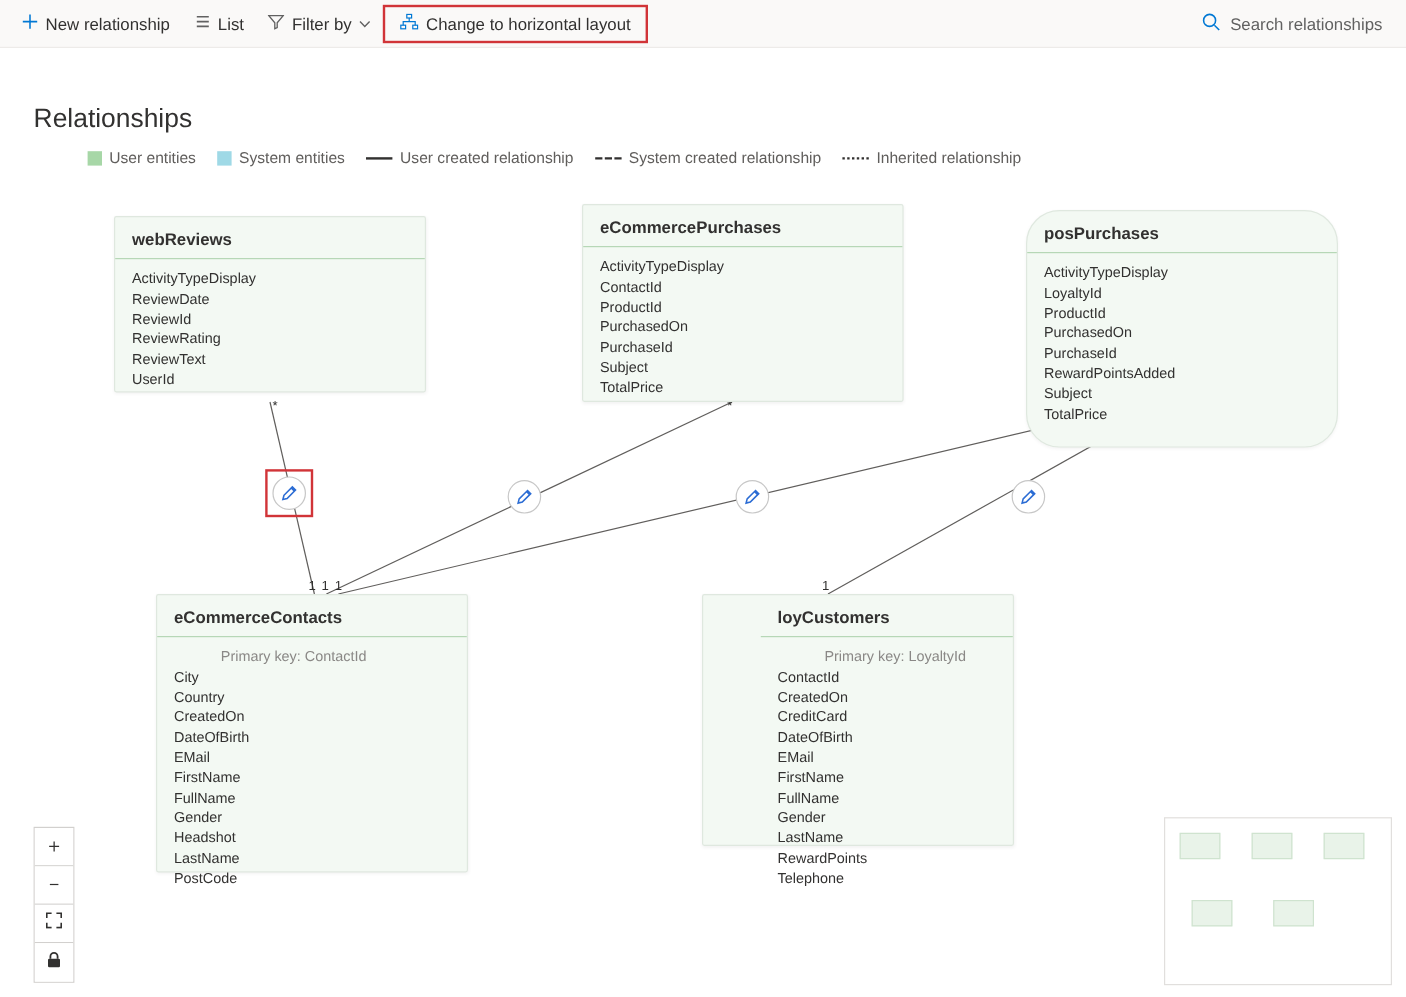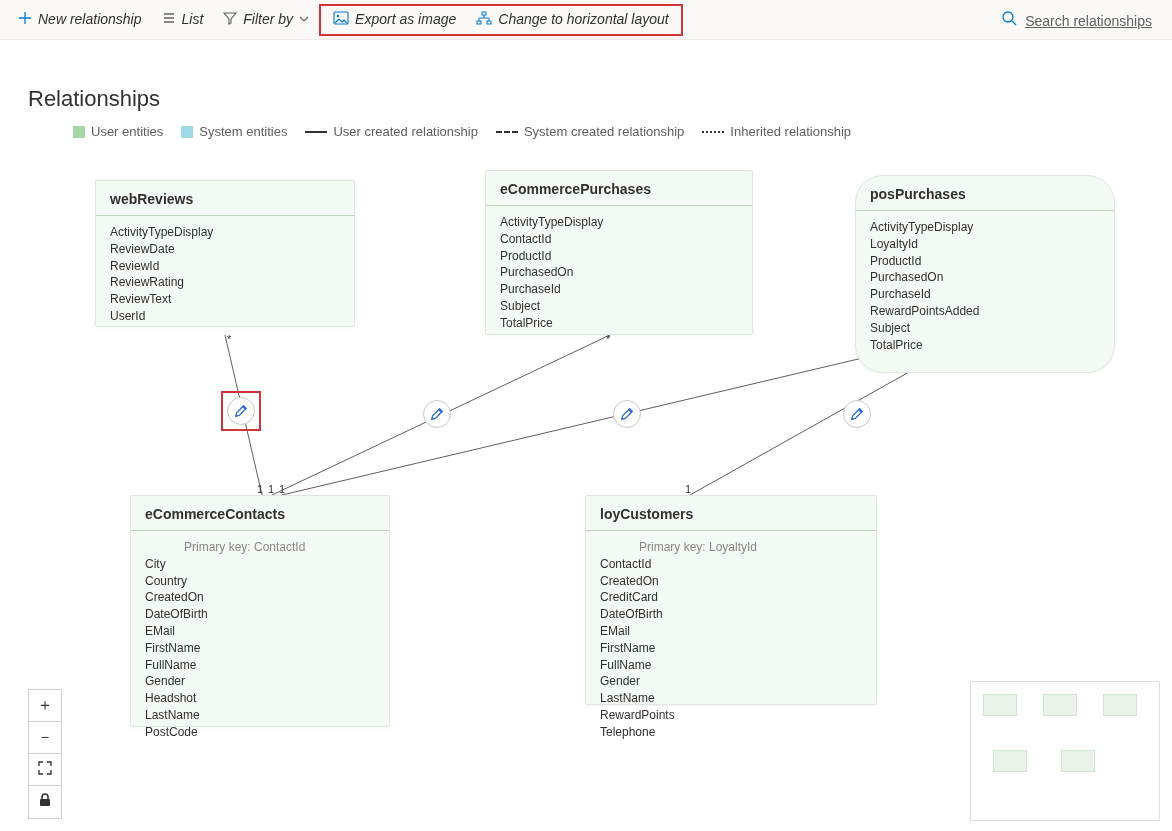--- a/index.html
+++ b/index.html
@@ -1,27 +1,27 @@
 <!DOCTYPE html>
 <html><head>
 <meta charset="utf-8">
 <style>
   * { box-sizing: border-box; }
   html, body { margin:0; padding:0; font-family: "Segoe UI", -apple-system, BlinkMacSystemFont, sans-serif; font-size:14px; color:#323130; background:#fff; }
   body { width:1172px; height:831px; position:relative; overflow:hidden; }
 
   
   .toolbar { display:flex; align-items:center; height:40px; background:#faf9f8; border-bottom:1px solid #edebe9; padding:0 8px; }
-  .tb-item { display:flex; gap:6px; padding:4px 8px; cursor:pointer; color:#323130; font-size:14px; border:2px solid transparent;font-style:italic; }
+  .tb-item { display:flex; align-items:center; gap:6px; padding:4px 8px; cursor:pointer; color:#323130; font-size:14px; border:2px solid transparent; }
   .tb-item .ic { color:#616161; }
   .tb-item.blue .ic { color:#0078d4; }
   .tb-chevron { width:10px; height:10px; }
   .highlight-group { display:flex; align-items:center; border:2px solid #d13438; padding:0 2px; height:32px; }
   .toolbar-spacer { flex:1; }
-  .search { display:flex; align-items:flex-end; gap:8px; color:#616161; padding:0 12px;text-decoration:underline; }
+  .search { display:flex; align-items:center; gap:8px; color:#616161; padding:0 12px; }
 
   
   .page { padding:18px 28px 0 28px; }
   .page-title { font-size:22px; font-weight:400; margin:28px 0 12px 0; }
   .legend { display:flex; align-items:center; gap:18px; font-size:13px; color:#605e5c;padding-left:45px; }
   .lg-chip { width:12px; height:12px; display:inline-block; }
   .chip-user { background:#a7d7a7; }
   .chip-sys  { background:#9fd9e6; }
   .lg-line { display:inline-block; width:22px; border-top:2px solid #323130; }
   .lg-dash { display:inline-block; width:22px; border-top:2px dashed #323130; }
@@ -80,30 +80,20 @@
     </span>
     <span>Filter by</span>
     <span class="ic">
       <svg class="tb-chevron" viewBox="0 0 10 10">
           <path d="M1 3l4 4 4-4" fill="none" stroke="#616161" stroke-width="1.2"></path>
         </svg>
     </span>
   </div>
 
   <div class="highlight-group">
-    <div class="tb-item blue">
-      <span class="ic">
-        <svg width="16" height="14" viewBox="0 0 16 14">
-            <rect x="1" y="1" width="14" height="12" rx="1" fill="none" stroke="#0078d4" stroke-width="1.1"></rect>
-            <circle cx="5" cy="5" r="1.3" fill="#0078d4"></circle>
-            <path d="M2 12l4-4 3 3 2-2 3 3" fill="none" stroke="#0078d4" stroke-width="1.1"></path>
-          </svg>
-      </span>
-      <span>Export as image</span>
-    </div>
     <div class="tb-item blue">
       <span class="ic">
         <svg width="16" height="14" viewBox="0 0 16 14">
             <rect x="6" y="1" width="4" height="3" fill="none" stroke="#0078d4"></rect>
             <rect x="1" y="10" width="4" height="3" fill="none" stroke="#0078d4"></rect>
             <rect x="11" y="10" width="4" height="3" fill="none" stroke="#0078d4"></rect>
             <path d="M8 4v3M8 7H3v3M8 7h5v3" fill="none" stroke="#0078d4"></path>
           </svg>
       </span>
       <span>Change to horizontal layout</span>
@@ -223,21 +213,21 @@
           <div class="field">FirstName</div>
           <div class="field">FullName</div>
           <div class="field">Gender</div>
           <div class="field">Headshot</div>
           <div class="field">LastName</div>
           <div class="field">PostCode</div>
         </div>
     </div>
   </div>
 
-  <div class="card" style="left:585px; top:335px; width:292px; height:210px;">
+  <div class="card" style="left:585px; top:335px; width:260px; height:210px;padding-left:48px;">
     <div class="card-title">loyCustomers</div>
     <div class="card-body">
       <div class="pk">Primary key: LoyaltyId</div>
       <div id="fields-loyCustomers">
           <div class="field">ContactId</div>
           <div class="field">CreatedOn</div>
           <div class="field">CreditCard</div>
           <div class="field">DateOfBirth</div>
           <div class="field">EMail</div>
           <div class="field">FirstName</div>

